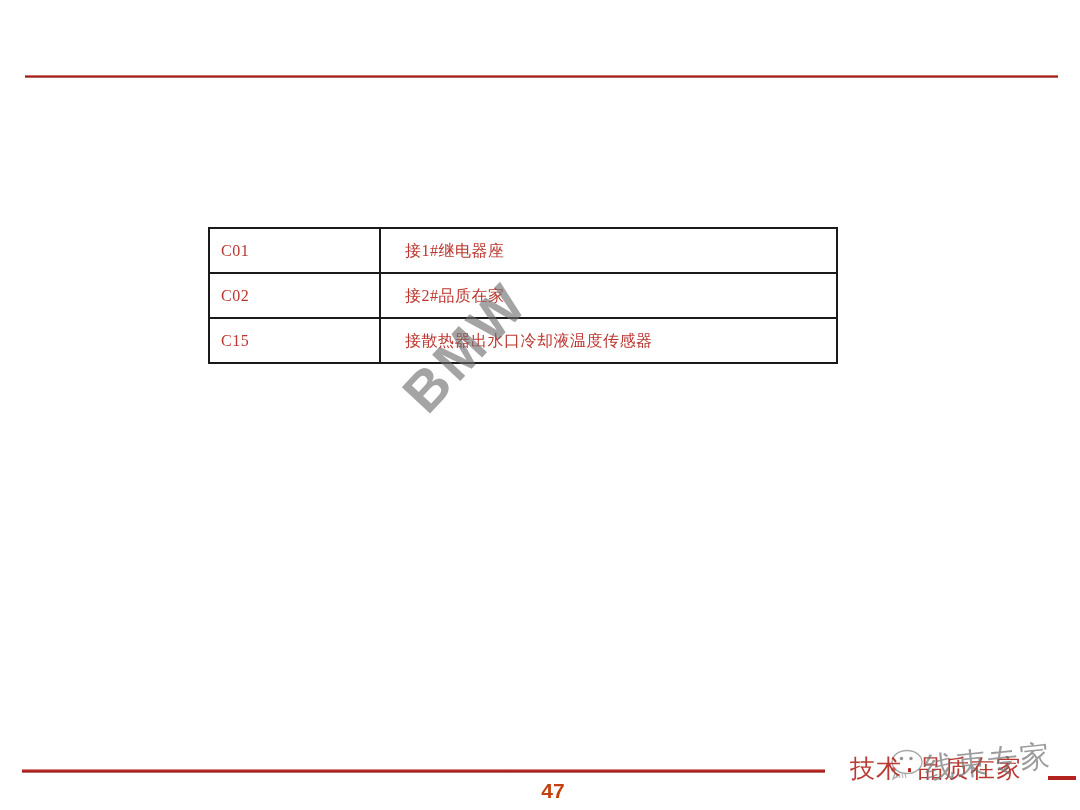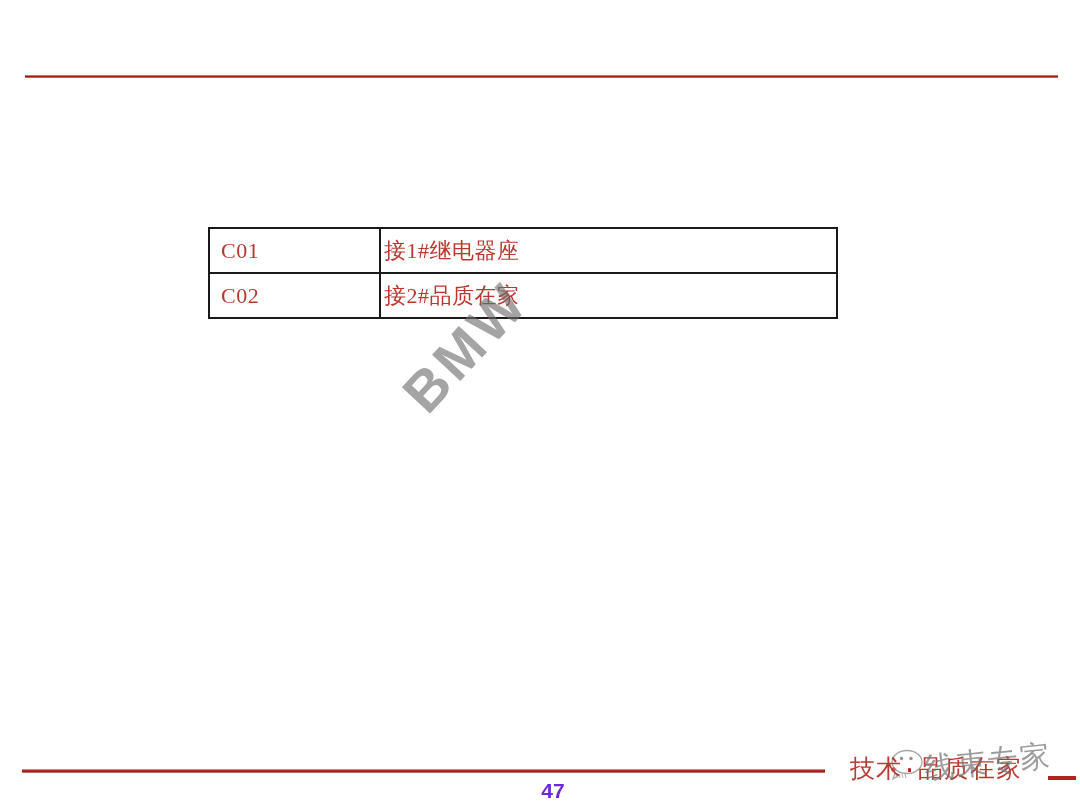--- a/index.html
+++ b/index.html
@@ -33,33 +33,33 @@
     top: 227px;
     width: 630px;
     border-collapse: collapse;
     table-layout: fixed;
   }
   #data-table td {
     border: 2px solid #1a1a1a;
     height: 43px;
     padding: 0 0 0 11px;
     color: #bb362f;
-    font-size: 22px;
+    font-size: 16px;
     line-height: 43px;
     font-family: "Liberation Serif", "DejaVu Serif", serif;
     white-space: nowrap;
     overflow: hidden;
     background: transparent;
   }
   #data-table td.code-col {
     width: 158px;
     letter-spacing: 0.5px;
   }
   #data-table td.desc-col {
-    padding-left: 3px;
+    padding-left: 24px;
     letter-spacing: 0.5px;
   }
 
   
   #bmw-watermark {
     position: absolute;
     left: 437px;
     top: 360px;
     transform: rotate(-47deg);
     transform-origin: left bottom;
@@ -82,21 +82,21 @@
     height: 4px;
     background: linear-gradient(to bottom,
                 #e8b4ae 0%, #b3221c 40%, #96201a 75%, #e4bbb6 100%);
   }
   #page-number {
     position: absolute;
     left: 505px;
     top: 779px;
     width: 96px;
     text-align: center;
-    color: #6d28d9;
+    color: #c2410c;
     font-size: 21px;
     font-weight: 700;
     font-family: "Liberation Sans", "DejaVu Sans", sans-serif;
   }
 
   
   #brand-cluster {
     position: absolute;
     left: 826px;
     top: 748px;
@@ -159,20 +159,24 @@
 <table id="data-table">
   <tbody>
     <tr>
       <td class="code-col">C01</td>
       <td class="desc-col">接1#继电器座</td>
     </tr>
     <tr>
       <td class="code-col">C02</td>
       <td class="desc-col">接2#品质在家</td>
     </tr>
+    <tr>
+      <td class="code-col">C15</td>
+      <td class="desc-col">接散热器出水口冷却液温度传感器</td>
+    </tr>
   </tbody>
 </table>
 
 <div id="bmw-watermark">BMW</div>
 
 <div id="bottom-rule"></div>
 <div id="page-number">47</div>
 
 <div id="brand-cluster">
 

